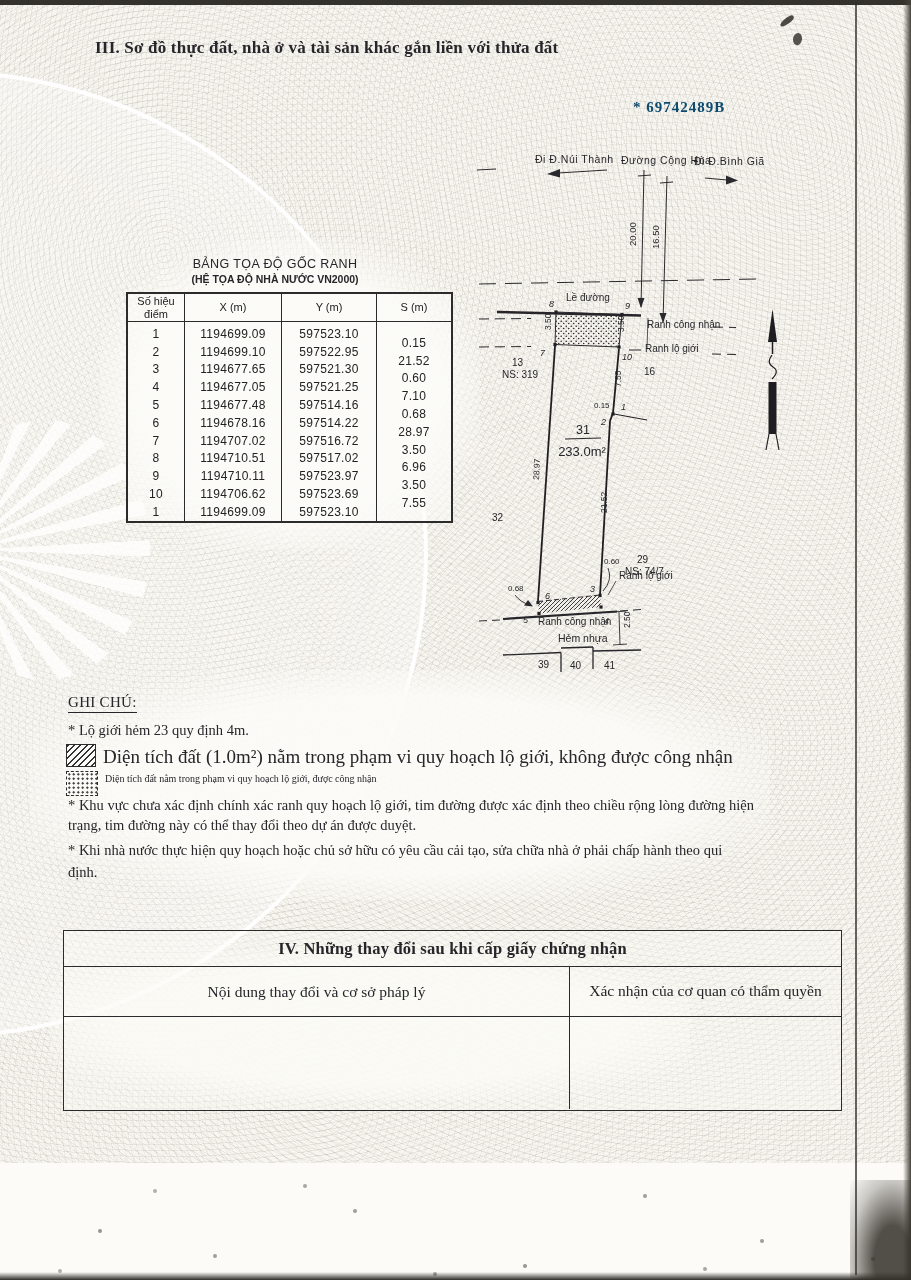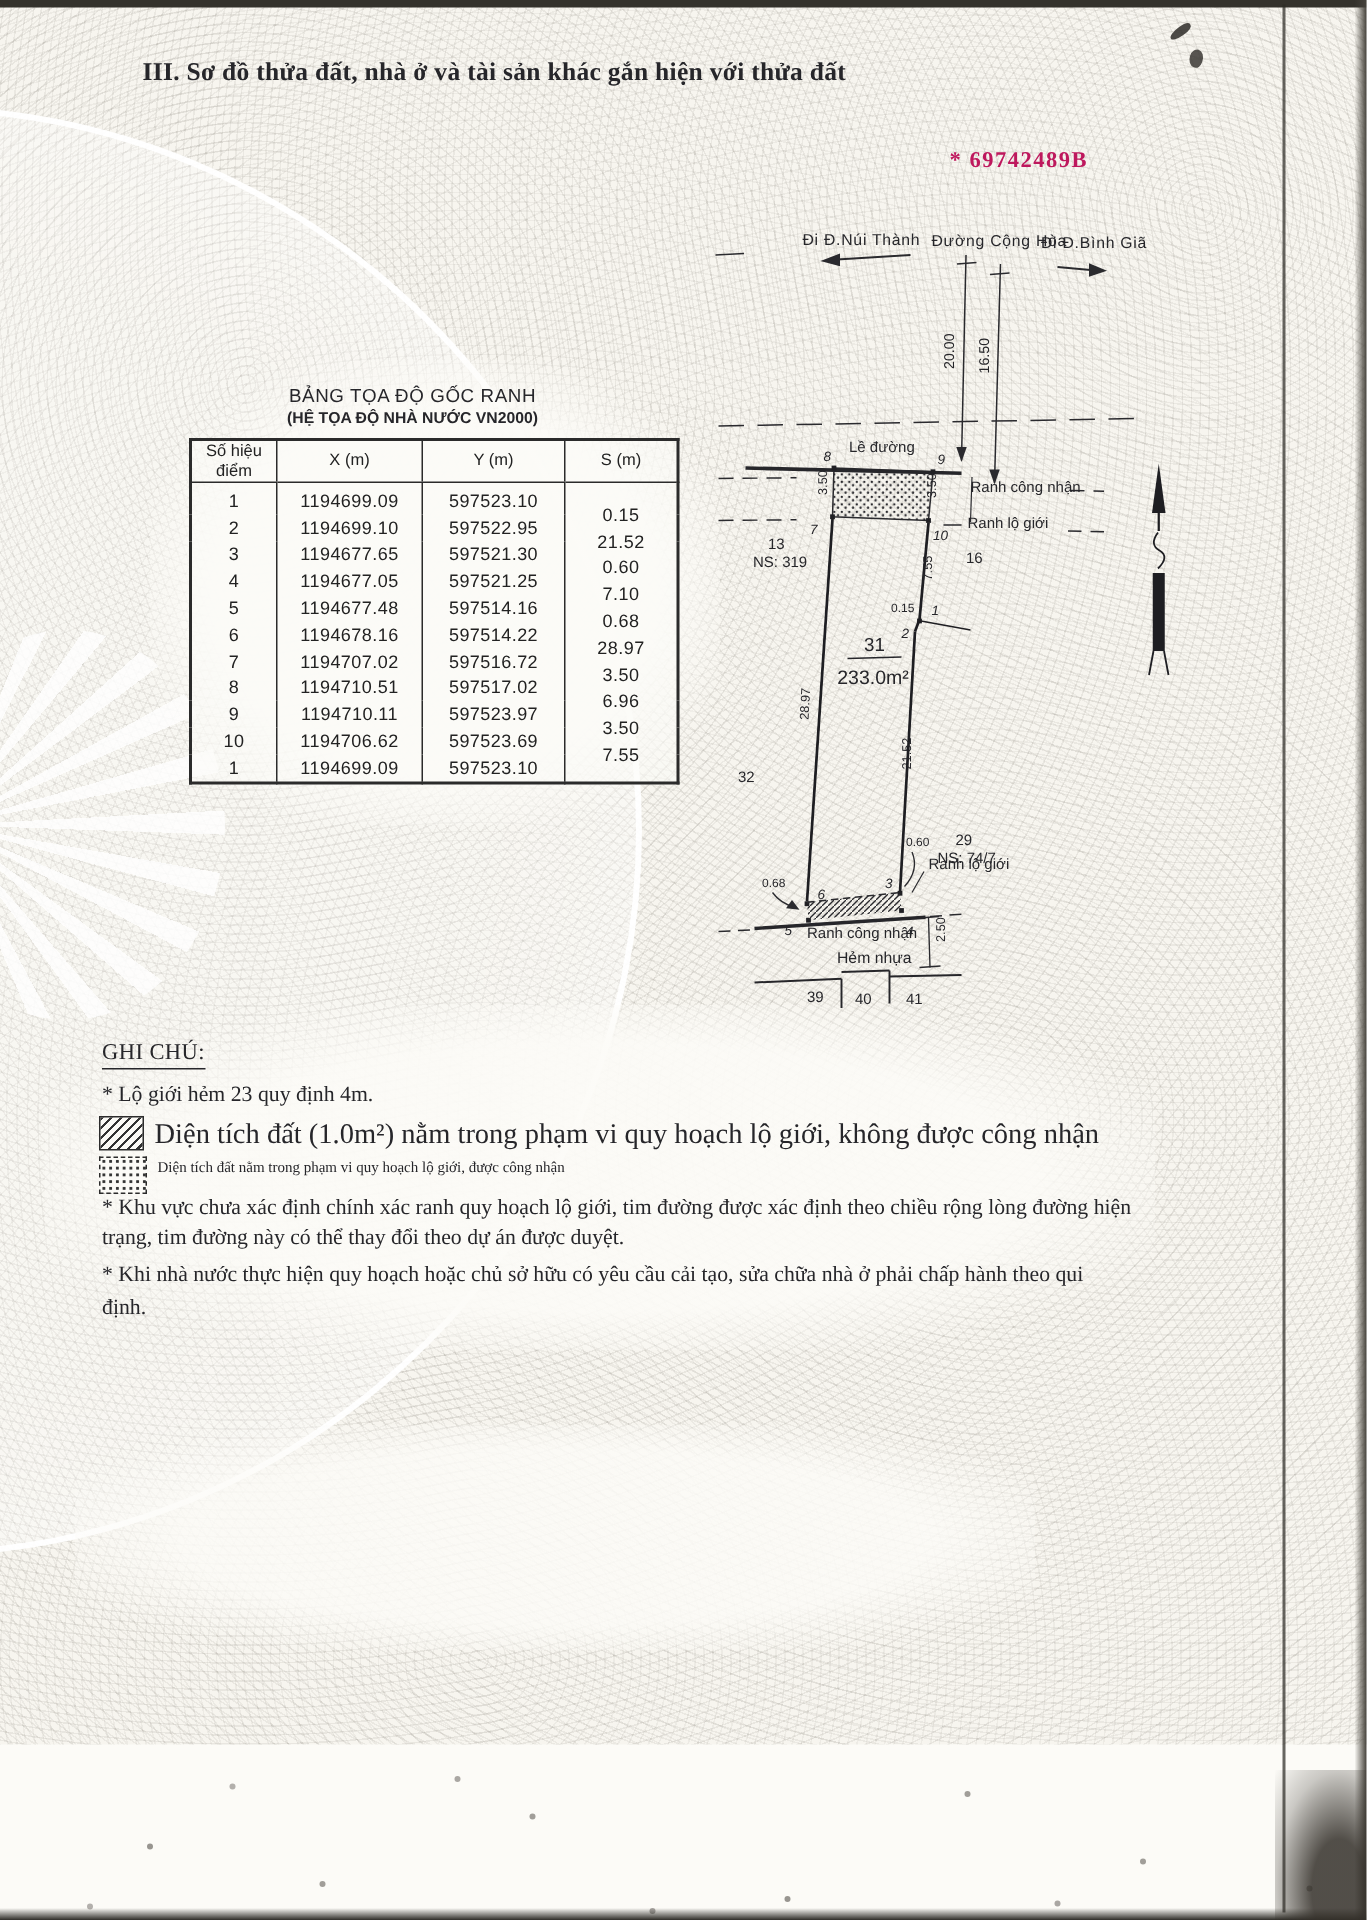--- a/index.html
+++ b/index.html
@@ -33,21 +33,21 @@
   .edge-top{position:absolute;left:0;top:0;width:911px;height:5px;background:#34322c;}
   .frame-right{position:absolute;left:855px;top:3px;width:2px;height:1272px;background:rgba(45,43,38,.72);}
   .edge-right{position:absolute;left:903px;top:0;width:8px;height:1280px;background:linear-gradient(to right,transparent,#45423b);}
   .edge-bottom{position:absolute;left:0;top:1272px;width:911px;height:8px;background:linear-gradient(to bottom,transparent,#2f2d28);}
   .smudge-br{position:absolute;left:850px;top:1180px;width:61px;height:100px;
     background:radial-gradient(ellipse at 70% 80%, rgba(52,48,42,.85) 30%, rgba(52,48,42,.25) 70%, transparent 100%);}
   .ink1{position:absolute;left:779px;top:18px;width:16px;height:6px;background:#2e2c28;border-radius:60% 40% 50% 50%;transform:rotate(-35deg);opacity:.85;}
   .ink2{position:absolute;left:793px;top:33px;width:9px;height:12px;background:#2e2c28;border-radius:50% 60% 40% 60%;transform:rotate(20deg);opacity:.8;}
   
   .sec3-title{position:absolute;left:95px;top:38px;width:640px;font-size:17px;font-weight:bold;letter-spacing:.2px;}
-  .serial{position:absolute;left:633px;top:99px;font-size:15px;font-weight:bold;letter-spacing:1px;color:#be185d;}
+  .serial{position:absolute;left:633px;top:99px;font-size:15px;font-weight:bold;letter-spacing:1px;color:#0c4a6e;}
   
   .coord-title{position:absolute;left:140px;top:257px;width:270px;text-align:center;
     font-family:"Liberation Sans",sans-serif;font-size:12.5px;font-weight:normal;letter-spacing:.4px;}
   .coord-subtitle{position:absolute;left:140px;top:273px;width:270px;text-align:center;
     font-family:"Liberation Sans",sans-serif;font-size:10.5px;font-weight:bold;}
   table.coord{position:absolute;left:126px;top:292px;border-collapse:collapse;
     font-family:"Liberation Sans",sans-serif;font-size:12px;color:#222;background:rgba(252,251,247,.55);}
   table.coord th, table.coord td{border-left:1.6px solid #2b2b2b;text-align:center;padding:0 2px;}
   table.coord th:first-child, table.coord td:first-child{border-left:none;}
   table.coord{border:2px solid #2b2b2b;}
@@ -89,21 +89,21 @@
 <div class="page">
   <div class="guilloche"></div>
   <div class="big-arc"></div>
   <div class="burst"></div>
   <div class="wash w1"></div>
   <div class="wash w2"></div>
   <div class="wash w3"></div>
   <div class="bottom-white"></div>
   <div class="speckles"></div>
 
-  <div class="sec3-title">III. Sơ đồ thửa đất, nhà ở và tài sản khác gắn hiện với thửa đất</div>
+  <div class="sec3-title">III. Sơ đồ thực đất, nhà ở và tài sản khác gắn liền với thửa đất</div>
   <div class="serial">* 69742489B</div>
 
   <div class="coord-title">BẢNG TỌA ĐỘ GỐC RANH</div>
   <div class="coord-subtitle">(HỆ TỌA ĐỘ NHÀ NƯỚC VN2000)</div>
   <table class="coord">
     <thead>
       <tr>
         <th class="c-n">Số hiệu điểm</th>
         <th class="c-x">X (m)</th>
         <th class="c-y">Y (m)</th>
@@ -327,20 +327,30 @@
 
   <div class="notes-heading">GHI CHÚ:</div>
   <div class="note-line1">* Lộ giới hẻm 23 quy định 4m.</div>
   <div class="sw sw-hatch"></div>
   <div class="legend-text1">Diện tích đất (1.0m²) nằm trong phạm vi quy hoạch lộ giới, không được công nhận</div>
   <div class="sw sw-dots"></div>
   <div class="legend-text2">Diện tích đất nằm trong phạm vi quy hoạch lộ giới, được công nhận</div>
   <div class="para1">* Khu vực chưa xác định chính xác ranh quy hoạch lộ giới, tim đường được xác định theo chiều rộng lòng đường hiện trạng, tim đường này có thể thay đổi theo dự án được duyệt.</div>
   <div class="para2">* Khi nhà nước thực hiện quy hoạch hoặc chủ sở hữu có yêu cầu cải tạo, sửa chữa nhà ở phải chấp hành theo qui định.</div>
 
+  <div class="sec4">
+    <div class="s4-title">IV. Những thay đổi sau khi cấp giấy chứng nhận</div>
+    <div class="s4-cols">
+      <div class="s4-c1">Nội dung thay đổi và cơ sở pháp lý</div>
+      <div class="s4-c2">Xác nhận của cơ quan có thẩm quyền</div>
+    </div>
+    <div class="s4-body">
+      <div class="s4-divider"></div>
+    </div>
+  </div>
 
   <div class="edge-top"></div>
   <div class="frame-right"></div>
   <div class="edge-right"></div>
   <div class="edge-bottom"></div>
   <div class="smudge-br"></div>
   <div class="ink1"></div>
   <div class="ink2"></div>
 </div>
 

